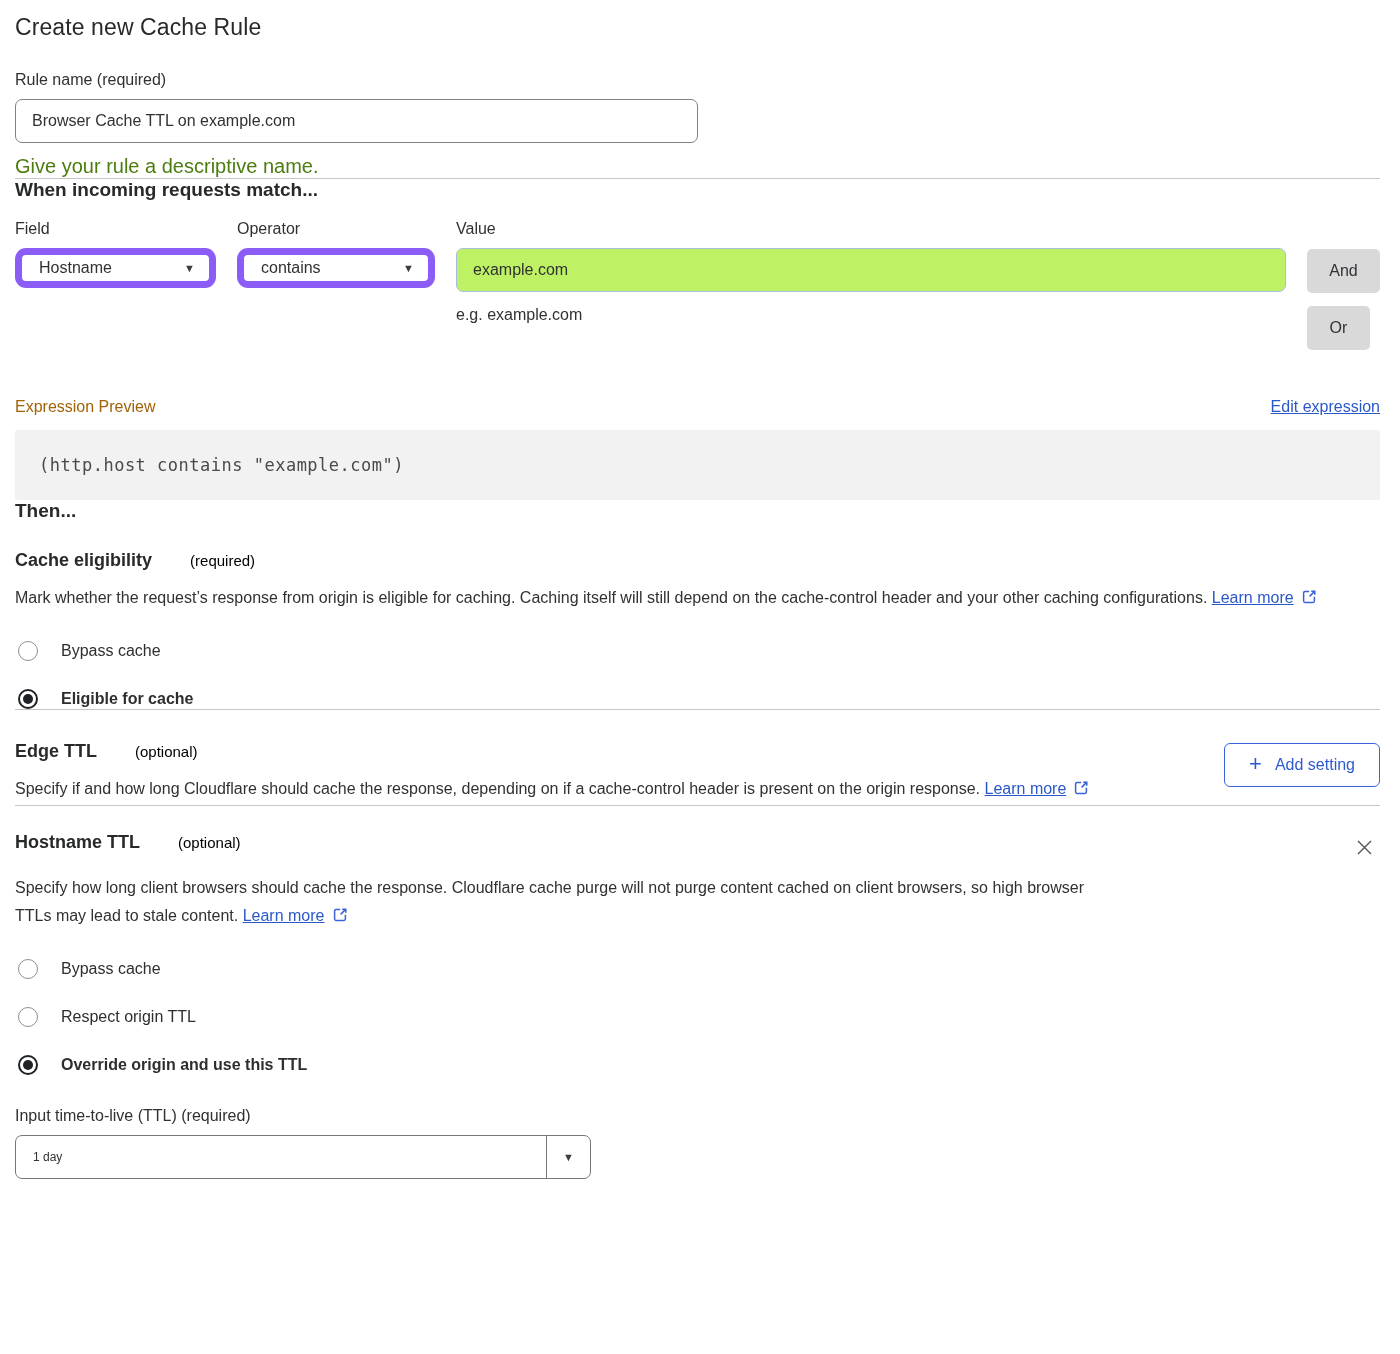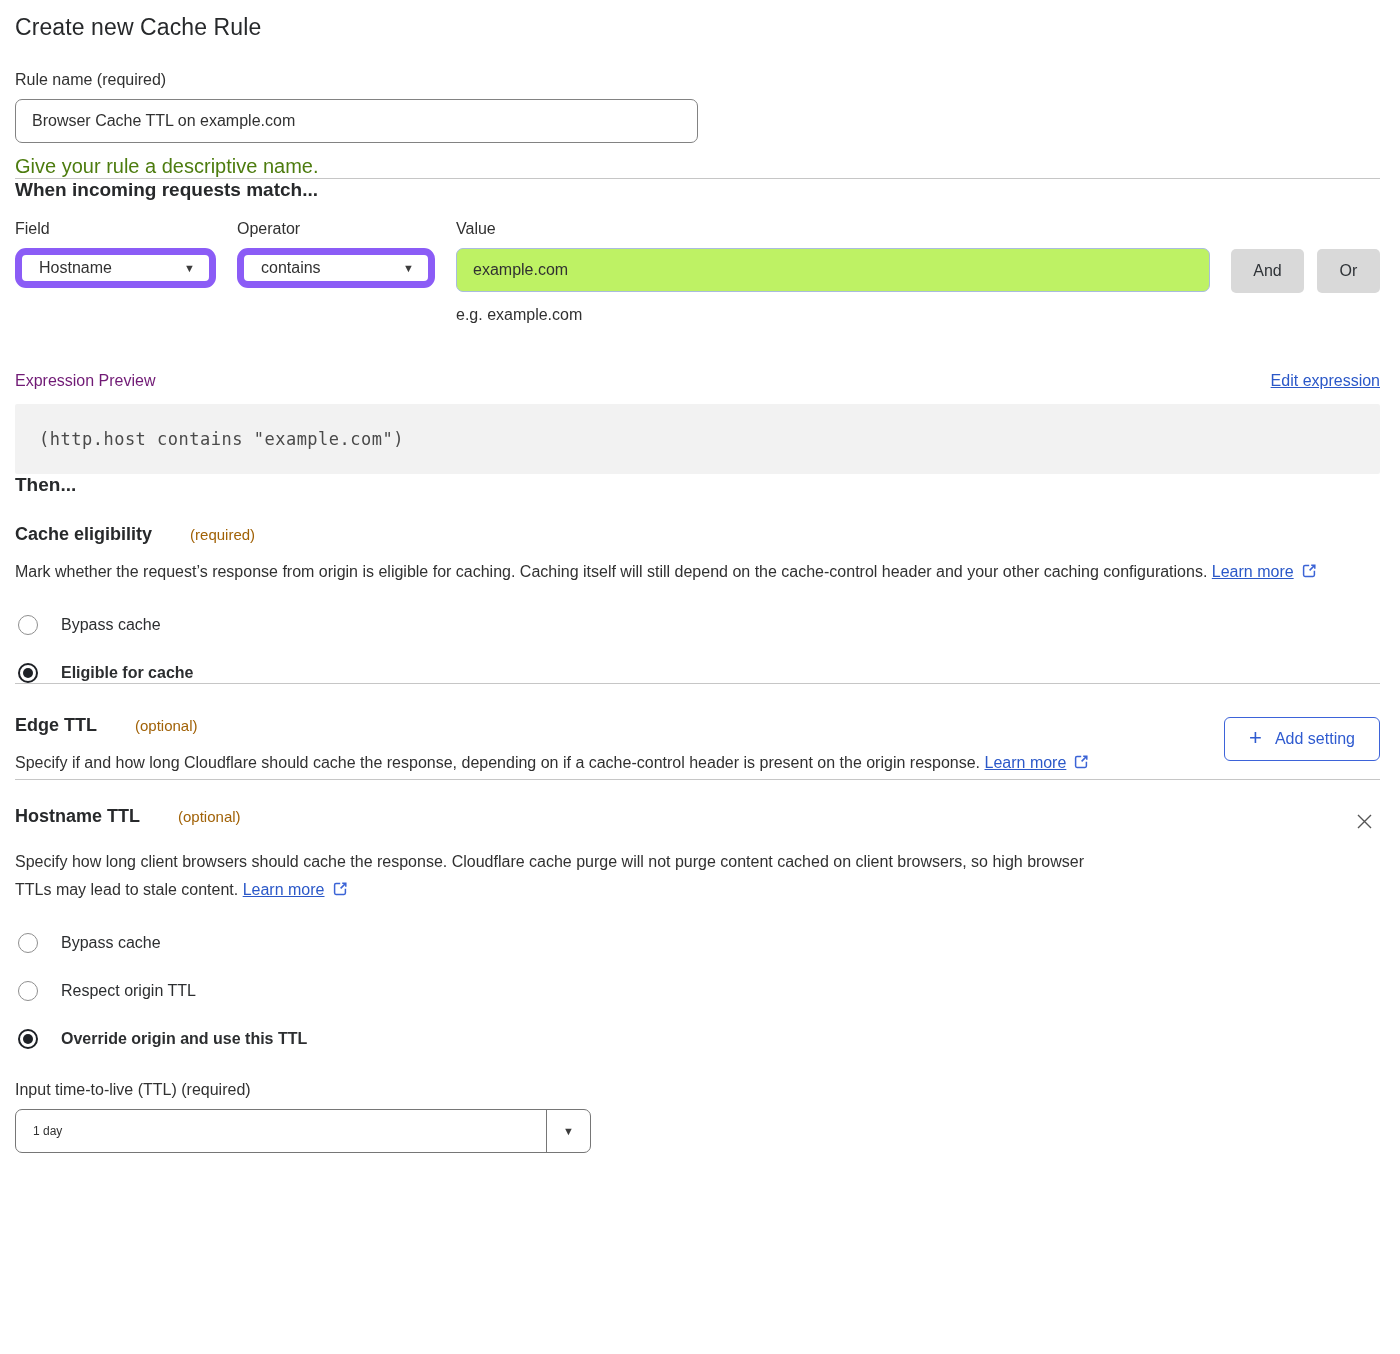--- a/index.html
+++ b/index.html
@@ -7,21 +7,21 @@
   body {
     font-family: "Liberation Sans", "DejaVu Sans", sans-serif;
     color: #313131;
     width: 1400px;
   }
   .container { width: 1400px; padding: 0 20px 30px 15px; }
 
   h1.page-title { font-size: 23px; font-weight: 400; color: #27292b; margin: 14px 0 0 0; letter-spacing: 0.1px; }
   h2.section-heading { font-size: 19px; font-weight: 700; color: #27292b; margin: 0; }
   h3.sub-heading { font-size: 18px; font-weight: 700; color: #27292b; margin: 0; display: flex; align-items: baseline; gap: 28px; }
-  .req-label { font-size: 15px; font-weight: 400; color: #a16207; margin-left: 10px; }
+  .req-label { font-size: 15px; font-weight: 400; color: #000000; margin-left: 10px; }
 
   .form-label { display: block; font-size: 16px; color: #313131; }
   .help-text { font-size: 20px; color: #4d7c0f; margin-top: 12px; }
 
   .text-input {
     font-family: "Liberation Sans", "DejaVu Sans", sans-serif;
     font-size: 16px; color: #313131;
     height: 44px; border: 1px solid #828282; border-radius: 7px;
     padding: 0 16px; background: #fff; outline: none; display: block;
   }
@@ -42,32 +42,32 @@
     padding: 0 14px 0 17px; font-size: 16px; color: #313131; cursor: pointer;
   }
   .field-col { width: 201px; }
   .operator-col { width: 198px; }
   .value-col { flex: 1; }
   .caret { font-size: 11px; color: #3c3c3c; line-height: 1; }
   .value-input {
     width: 100%; background: #bef264; border: 1px solid #a9bcdf; border-radius: 7px;
   }
   .value-hint { font-size: 16px; color: #313131; margin-top: 14px; }
-  .andor-wrap { display: flex; gap: 13px; padding-top: 29px; }
+  .andor-wrap { display: flex; gap: 13px; padding-top: 29px; flex-direction: column; }
   .andor-btn {
     font-family: "Liberation Sans", "DejaVu Sans", sans-serif;
     height: 44px; background: #d9d9d9; color: #2f3337; border: none; border-radius: 5px;
     font-size: 16px; cursor: pointer; padding: 0;
   }
   .and-btn { width: 73px; }
   .or-btn { width: 63px; }
 
   
   .expr-head { display: flex; justify-content: space-between; align-items: baseline; margin-top: 48px; }
-  .expr-label { font-size: 16px; color: #701a75; text-align: right; }
+  .expr-label { font-size: 16px; color: #a16207; text-align: right; }
   a.text-link { color: #2b58c8; font-size: 16px; text-decoration: underline; cursor: pointer; }
   pre.code-block {
     margin: 14px 0 0 0; background: #f2f2f2; border-radius: 2px;
     font-family: "DejaVu Sans Mono", "Liberation Mono", monospace;
     font-size: 17px; color: #4a4a4a; padding: 25px 24px; letter-spacing: 0.5px;
   }
 
   .then-heading { margin-top: 30px; }
 
   .setting-section { margin-top: 28px; }

